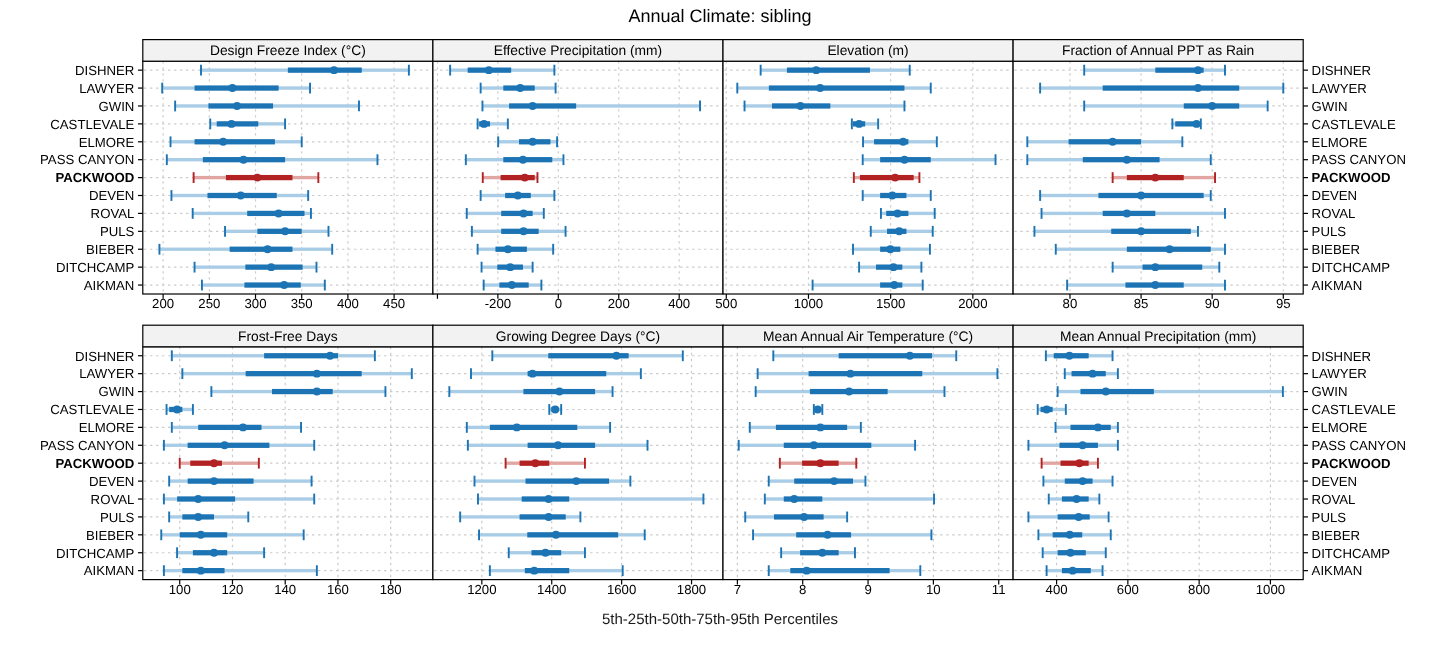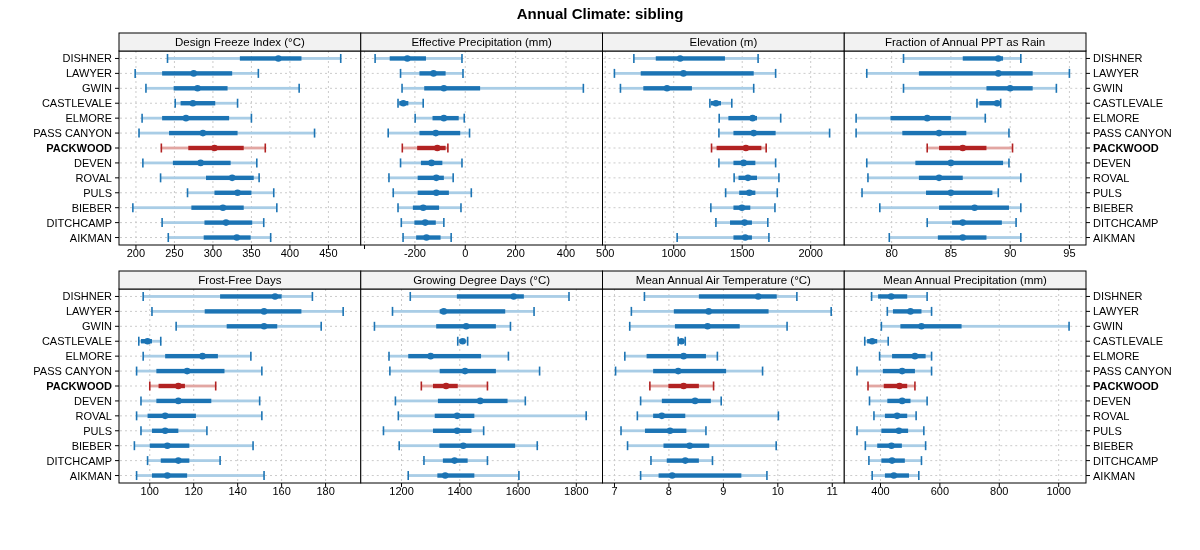--- a/index.html
+++ b/index.html
@@ -1,19 +1,19 @@
 <!DOCTYPE html>
 <html><head>
 <meta charset="utf-8">
 <style>
   html,body{margin:0;padding:0;background:#ffffff;}
   #page{position:relative;width:1200px;height:550px;background:#fff;overflow:hidden;
         font-family:"Liberation Sans", sans-serif;}
   #figure-title{position:absolute;top:5px;left:0;width:1200px;text-align:center;
-        font-size:15px;font-weight:bold;color:#000;}
+        font-size:15px;font-weight:normal;color:#000;}
   #axis-caption{position:absolute;top:509px;left:0;width:1200px;text-align:center;
         font-size:12.5px;color:#1a1a1a;}
   svg text{font-family:"Liberation Sans", sans-serif;}
 </style>
 </head>
 <body>
 
 <div id="page">
   <div id="figure-title">Annual Climate: sibling</div>
   <svg id="chart" width="1200" height="550" viewBox="0 0 1200 550">
@@ -881,13 +881,14 @@
       <text x="1093" y="419.8461538461538" text-anchor="start" font-size="11px" font-weight="normal" fill="#000000">ROVAL</text>
       <text x="112" y="434.7692307692308" text-anchor="end" font-size="11px" font-weight="normal" fill="#000000">PULS</text>
       <text x="1093" y="434.7692307692308" text-anchor="start" font-size="11px" font-weight="normal" fill="#000000">PULS</text>
       <text x="112" y="449.6923076923077" text-anchor="end" font-size="11px" font-weight="normal" fill="#000000">BIEBER</text>
       <text x="1093" y="449.6923076923077" text-anchor="start" font-size="11px" font-weight="normal" fill="#000000">BIEBER</text>
       <text x="112" y="464.61538461538464" text-anchor="end" font-size="11px" font-weight="normal" fill="#000000">DITCHCAMP</text>
       <text x="1093" y="464.61538461538464" text-anchor="start" font-size="11px" font-weight="normal" fill="#000000">DITCHCAMP</text>
       <text x="112" y="479.53846153846155" text-anchor="end" font-size="11px" font-weight="normal" fill="#000000">AIKMAN</text>
       <text x="1093" y="479.53846153846155" text-anchor="start" font-size="11px" font-weight="normal" fill="#000000">AIKMAN</text>
     </svg>
+  <div id="axis-caption">5th-25th-50th-75th-95th Percentiles</div>
 </div>
 
 </body></html>

